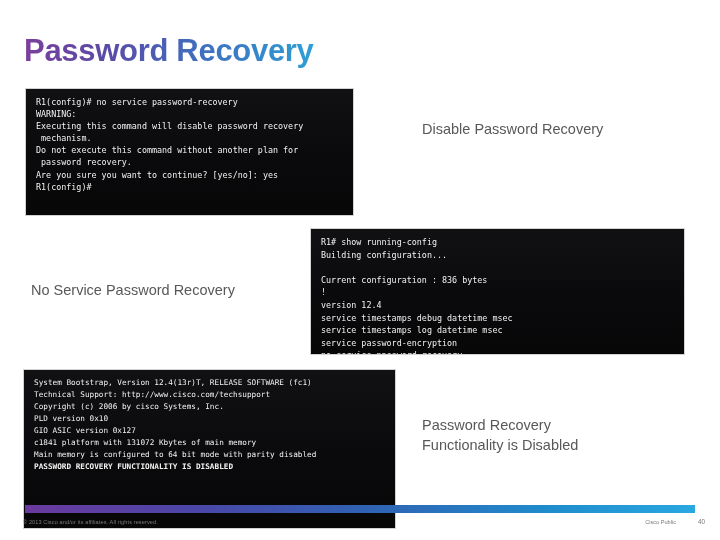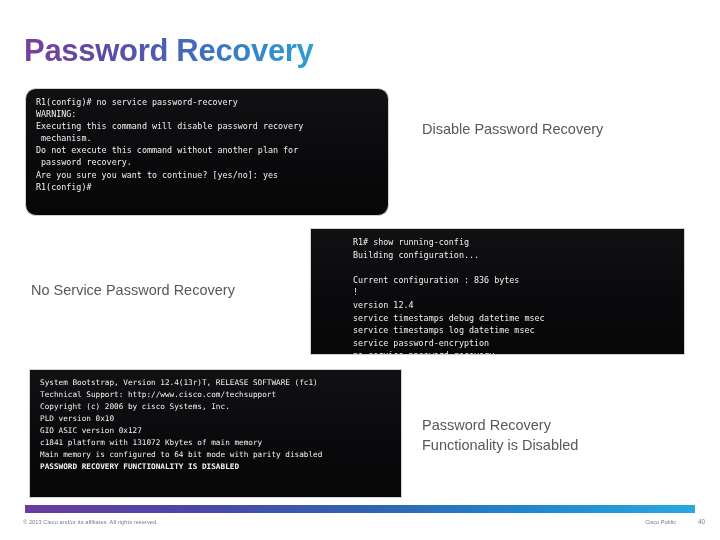--- a/index.html
+++ b/index.html
@@ -41,27 +41,27 @@
     padding: 7px 8px 6px 10px;
     overflow: hidden;
   }
   .term pre {
     margin: 0;
     font-family: "DejaVu Sans Mono", "Liberation Mono", monospace;
     color: #f2f2f2;
     white-space: pre;
   }
 
-  #term-1 { left: 25px;  top: 88px;  width: 364px; height: 128px; border-radius: 11px; }
+  #term-1 { left: 25px;  top: 88px;  width: 329px; height: 128px; }
   #term-1 pre { font-size: 8.4px; line-height: 12.1px; }
 
   #term-2 { left: 310px; top: 228px; width: 375px; height: 127px; }
-  #term-2 pre { font-size: 8.4px; line-height: 12.6px; margin-left: 32px; }
+  #term-2 pre { font-size: 8.4px; line-height: 12.6px; }
 
-  #term-3 { left: 29px;  top: 369px; width: 373px; height: 129px; }
+  #term-3 { left: 23px;  top: 369px; width: 373px; height: 160px; }
   #term-3 pre { font-size: 7.7px; line-height: 12.0px; }
   .hl-red { color: #e05a28; }
   .hl-orange { color: #e07b2a; font-weight: bold; }
 
   
   .callout {
     position: absolute;
     font-size: 14.5px;
     color: #58585b;
     line-height: 20px;

